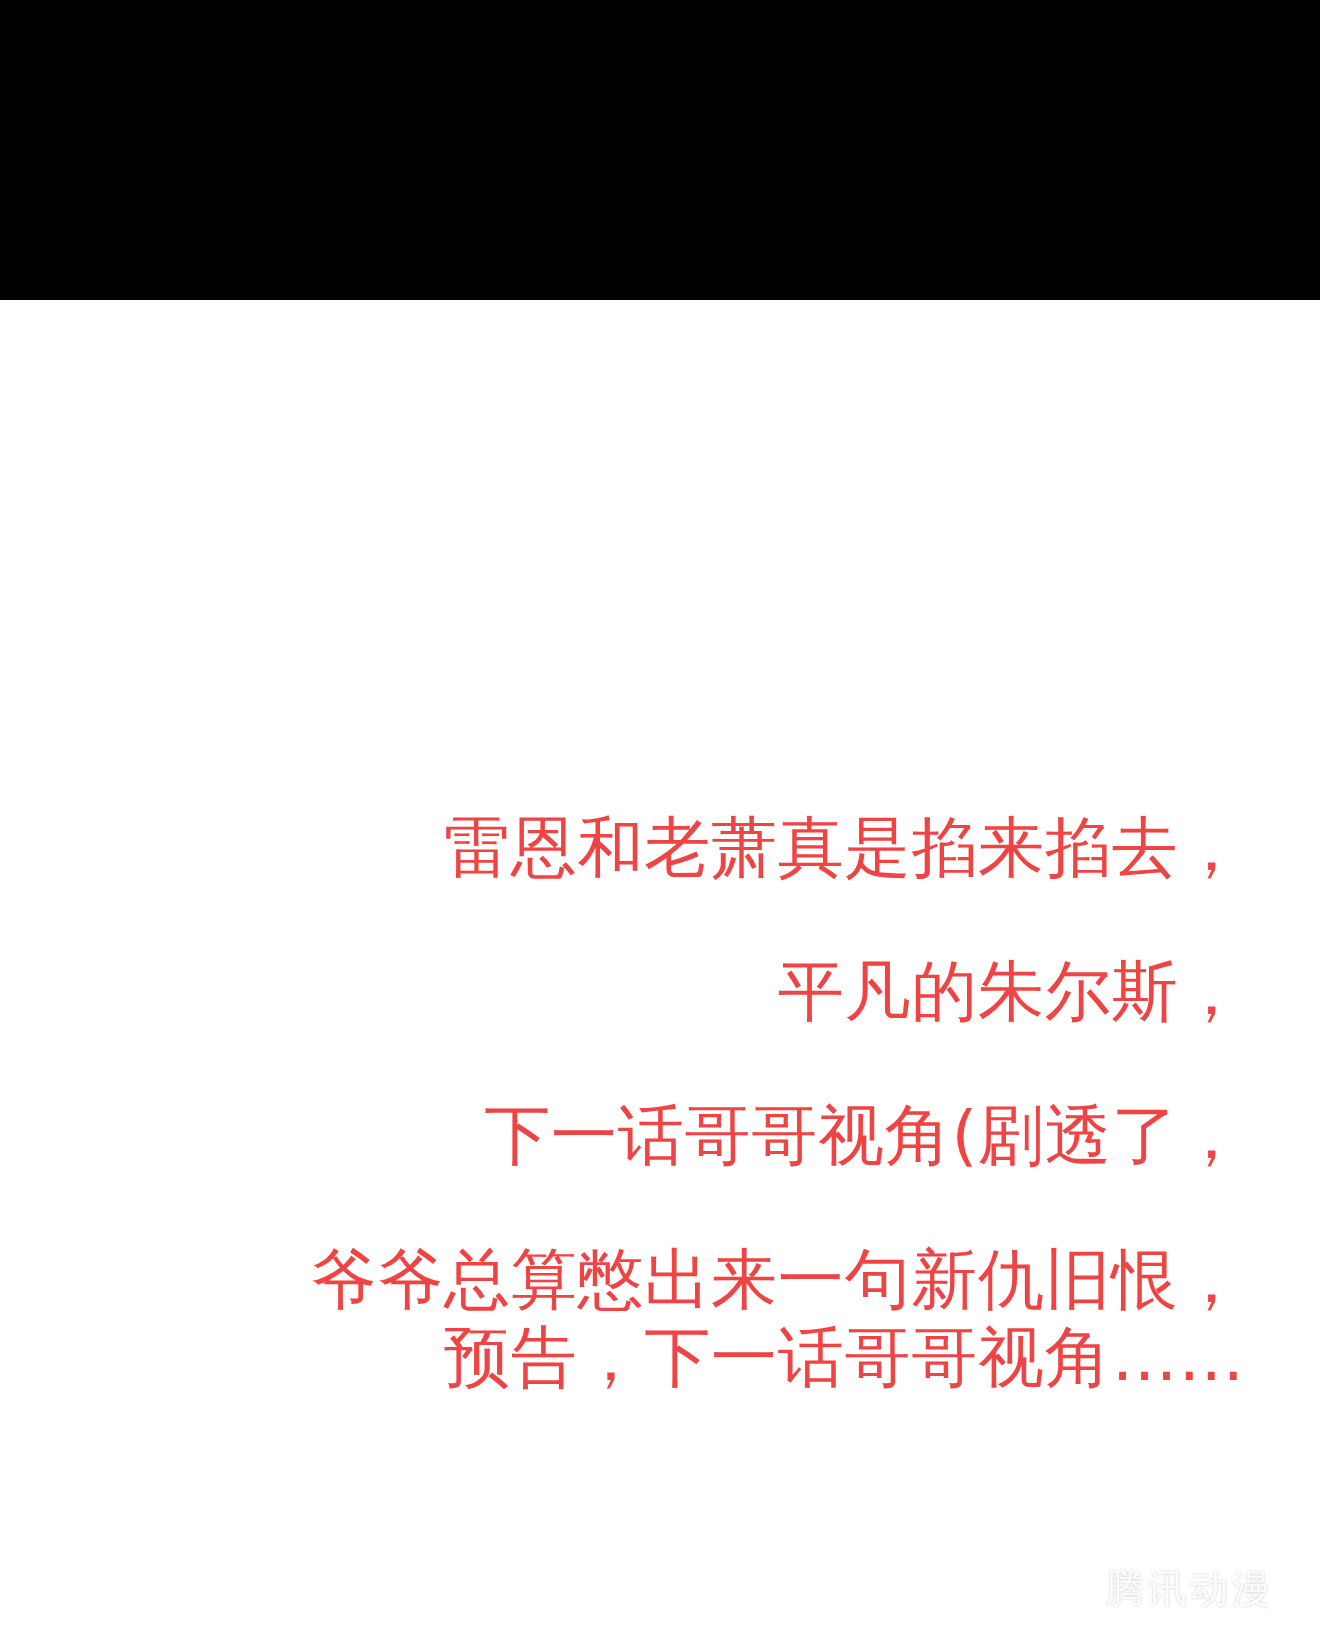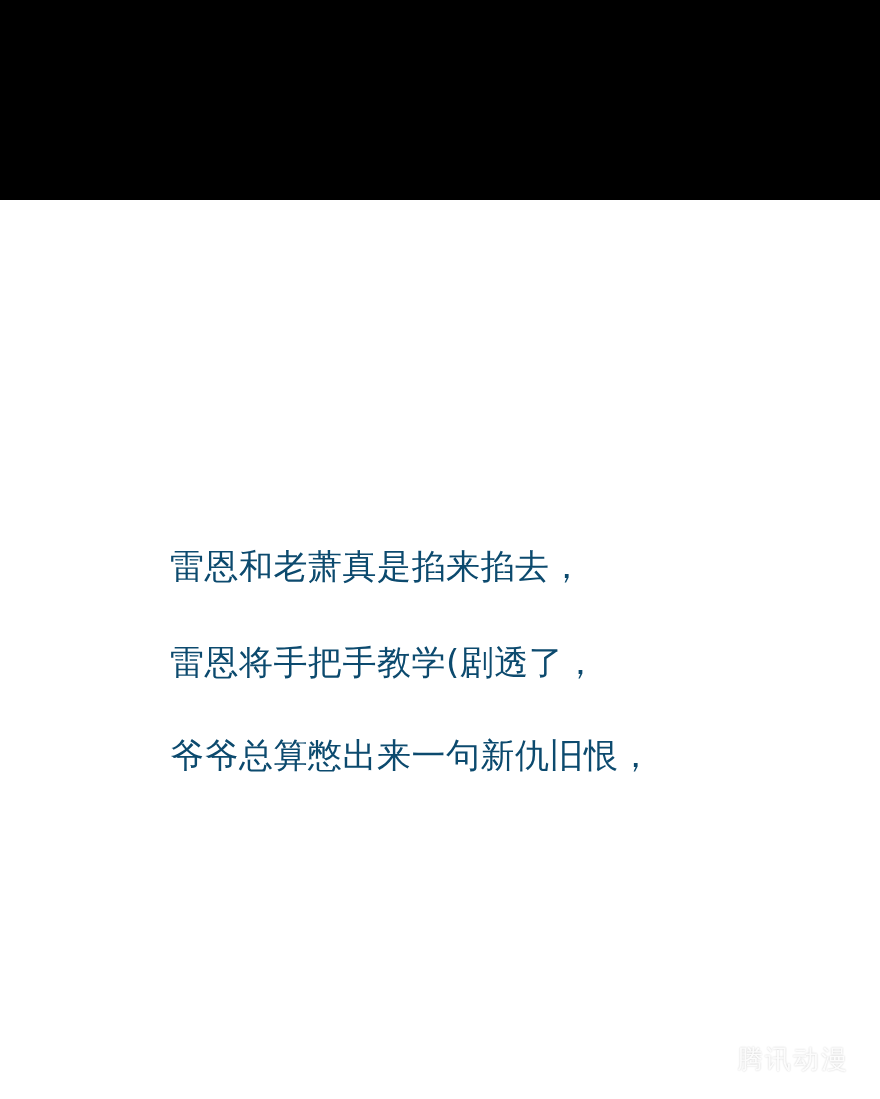--- a/index.html
+++ b/index.html
@@ -27,28 +27,28 @@
     position: absolute;
     left: 170px;
     top: 540px;
     width: 660px;
   }
   .para {
     margin: 0 0 44px 0;
   }
   .para:last-child {
     margin-bottom: 0;
-    font-family: Liberation Mono, monospace;
   }
   .line {
-    font-size: 34px;
+    font-size: 44px;
     line-height: 52px;
-    color: #0c4a6e;
+    color: #ef4444;
     white-space: pre;
     letter-spacing: 0.5px;
+    text-align: right;
   }
   #watermark {
     position: absolute;
     left: 718px;
     top: 1042px;
     width: 150px;
     height: 34px;
     display: flex;
     align-items: center;
     justify-content: center;
@@ -66,26 +66,30 @@
 <div id="page">
 
   <div id="top-band"></div>
 
   <div id="text-block">
 
     <div class="para">
       <div class="line">雷恩和老萧真是掐来掐去，</div>
     </div>
 
+    <div class="para">
+      <div class="line">平凡的朱尔斯，</div>
+    </div>
 
     <div class="para">
-      <div class="line">雷恩将手把手教学(剧透了，</div>
+      <div class="line">下一话哥哥视角(剧透了，</div>
     </div>
 
     <div class="para">
       <div class="line">爷爷总算憋出来一句新仇旧恨，</div>
+      <div class="line">预告，下一话哥哥视角……</div>
     </div>
 
   </div>
 
   <div id="watermark">腾讯动漫</div>
 
 </div>
 
 </body></html>

